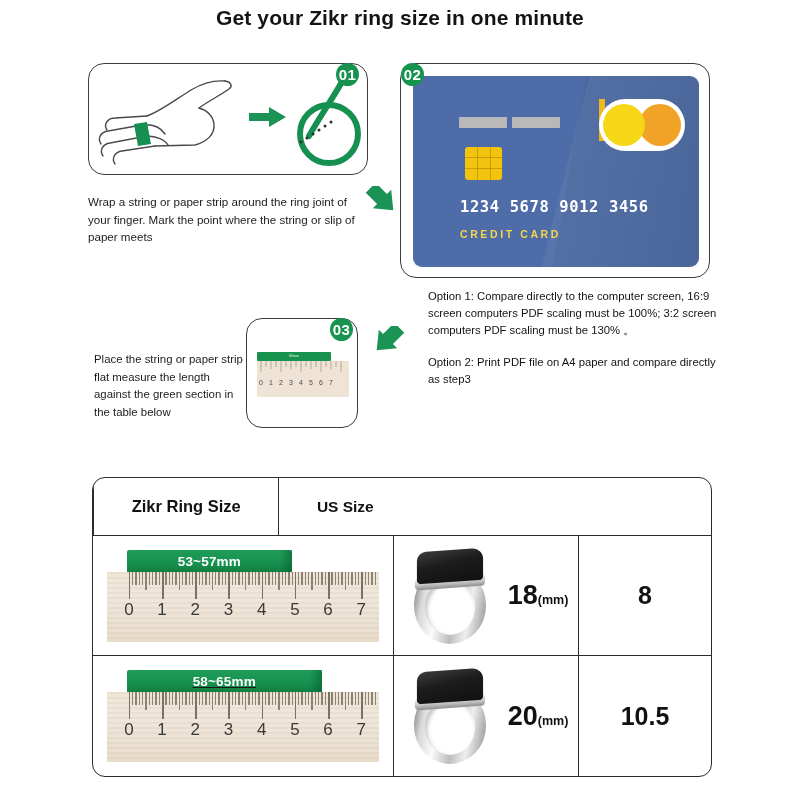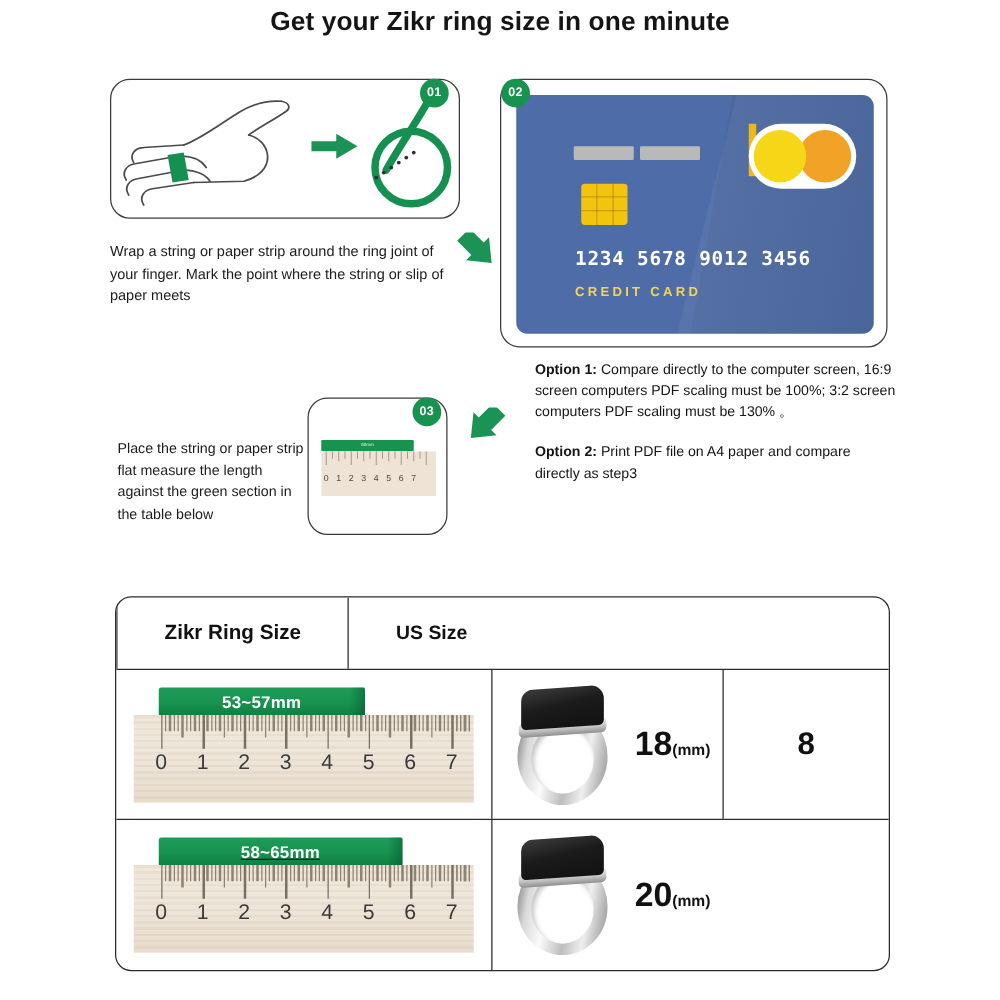--- a/index.html
+++ b/index.html
@@ -26,21 +26,21 @@
     position:absolute;
     border:1.6px solid #3b3b3b;
     border-radius:16px;
     background:#fff;
     box-sizing:border-box;
   }
   .badge{
     position:absolute;
     width:23px;height:23px;border-radius:50%;
     background:#17934f;
-    color:#fff;font-size:10px;font-weight:bold;
+    color:#fff;font-size:15px;font-weight:bold;
     display:flex;align-items:center;justify-content:center;
     letter-spacing:.3px;
     z-index:6;
   }
 
   
   #panel1{left:88px;top:63px;width:280px;height:112px;}
   #badge1{left:336px;top:63px;}
   .hand-wrap{position:absolute;left:6px;top:8px;width:150px;height:96px;}
   .arrow-h{position:absolute;left:160px;top:42px;width:38px;height:22px;}
@@ -99,21 +99,21 @@
     white-space:nowrap;
   }
   .card-label{
     position:absolute;left:47px;top:152px;
     color:#f3d74b;font-size:10.5px;font-weight:bold;letter-spacing:2.6px;
   }
 
   
   #opts{position:absolute;left:428px;top:288px;width:290px;}
   .opt-line{font-size:11.3px;line-height:17.2px;color:#141414;}
-  .opt-line b{font-weight:bold;}
+  .opt-line b{font-weight:normal;}
   .opt-green{color:#21a05b;font-size:11.3px;line-height:17.6px;}
   .opt-gap{height:7px;}
 
   
   #panel3{left:246px;top:318px;width:112px;height:110px;}
   #badge3{left:330px;top:318px;}
   .mini-ruler{position:absolute;left:10px;top:42px;width:92px;height:36px;}
   .mini-green{position:absolute;left:10px;top:33px;width:74px;height:9px;background:#17934f;border-radius:1px;}
   .mini-green span{
     display:block;color:#dff5e8;font-size:3.6px;text-align:center;line-height:9px;
@@ -567,16 +567,19 @@
         <div class="ring-img">
           <div class="ring-band"></div>
           <div class="ring-hole"></div>
           <div class="ring-top-edge"></div>
           <div class="ring-top"></div>
         </div>
         <div class="ring-size">
           <span class="n">20</span><span class="u">(mm)</span>
         </div>
       </div>
+      <div class="cell c3">
+        <span class="us-val">10.5</span>
+      </div>
     </div>
 
   </div>
 </div>
 
 </body></html>

